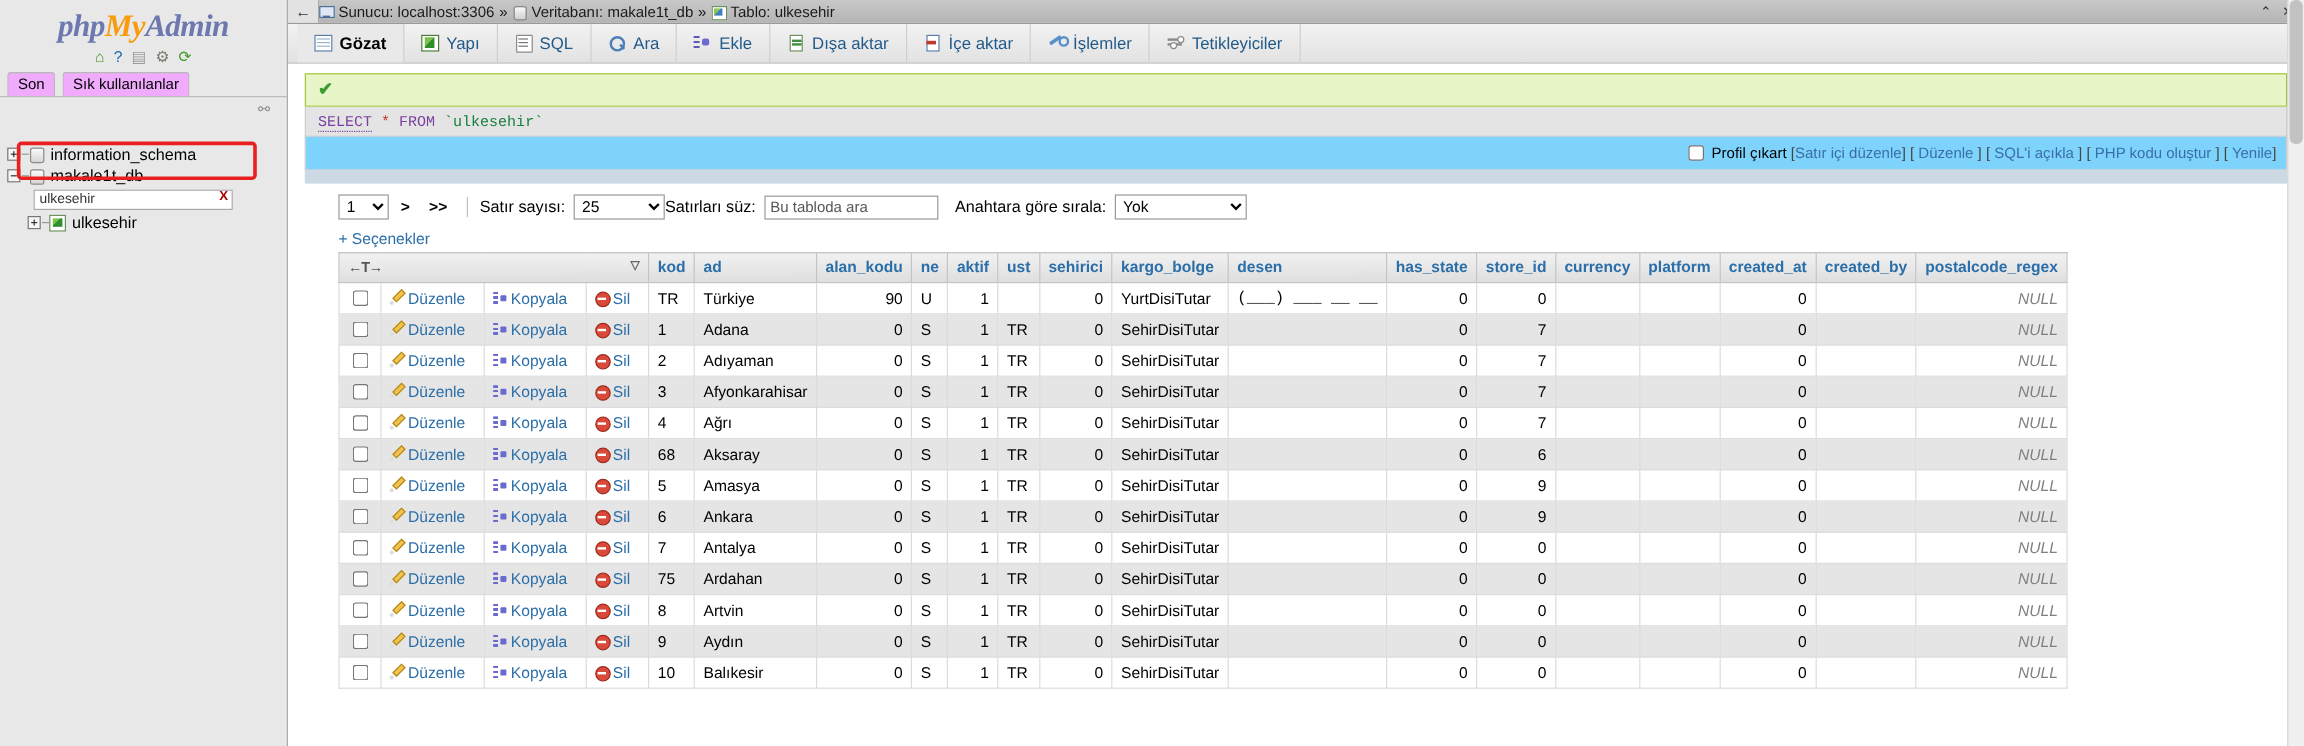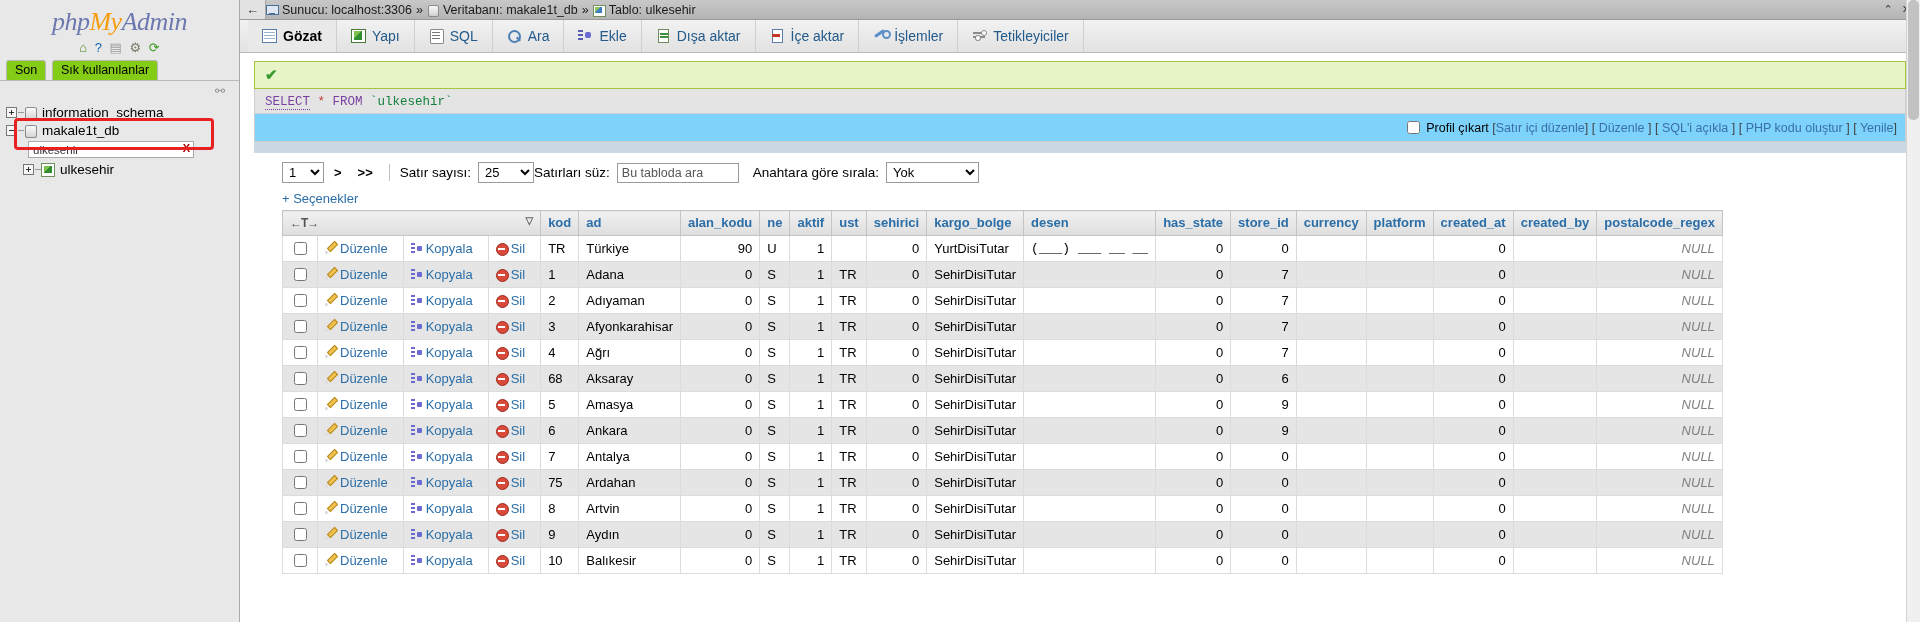--- a/index.html
+++ b/index.html
@@ -20,21 +20,21 @@
     background: #e8e8e8;
     border-right: 1px solid #aaa;
     position: relative;
     flex: 0 0 240px;
   }
   .pma-logo {
     text-align: center;
     padding: 7px 0 2px 0;
     font-family: "Liberation Serif", serif;
     font-style: italic;
-    font-weight: normal;
+    font-weight: bold;
     font-size: 26px;
     letter-spacing: -0.5px;
   }
   .pma-logo .php { color: #6c78af; }
   .pma-logo .my { color: #f89c0e; }
   .pma-logo .admin { color: #6c78af; }
   .logo-icons {
     text-align: center;
     padding: 1px 0 4px 0;
     line-height: 1;
@@ -51,39 +51,39 @@
   .ic-gear { color: #7a7a6a; }
   .ic-refresh { color: #3f9b28; }
 
   .tabs-small {
     padding: 2px 0 0 6px;
   }
   .tab-sm {
     display: inline-block;
     border: 1px solid #b8b8b8;
     border-bottom: none;
-    background: #84cc16;
+    background: #f0abfc;
     padding: 2px 8px 3px 8px;
     font-size: 12.5px;
     color: #000;
     border-radius: 3px 3px 0 0;
     margin-right: 2px;
     cursor: pointer;
   }
   .sidebar-divider {
     border-top: 1px solid #bbb;
     margin: 0 0 0 0;
   }
   .link-row {
     text-align: right;
     padding: 2px 14px 1px 0;
   }
   .chain-icon { color: #8a8a8a; font-size: 12px; }
 
-  .db-tree { padding: 4px 0 0 6px; font-size: 13.5px; }
+  .db-tree { padding: 4px 0 0 6px; font-size: 13.5px; margin-top: 16px; }
   .tree-row {
     display: flex;
     align-items: center;
     height: 18px;
     white-space: nowrap;
   }
   .exp-box {
     width: 11px; height: 11px;
     border: 1px solid #777;
     background: #f6f6f6;
@@ -389,21 +389,21 @@
     cursor: pointer;
   }
   .vsep {
     display: inline-block;
     width: 1px; height: 17px;
     background: #c0c0c0;
     margin: 0 10px;
   }
   .ctl-label { margin-right: 7px; }
   .filter-input {
-    width: 122px; height: 20px;
+    width: 145px; height: 20px;
     border: 1px solid #9a9a9a;
     font-size: 12.5px;
     padding: 0 4px;
     font-family: "Liberation Sans", sans-serif;
   }
   .filter-input::placeholder { color: #555; }
 
   .options-link {
     padding: 2px 0 4px 42px;
     font-size: 13px;
@@ -648,27 +648,27 @@
       <div class="blue-strip"></div>
 
       <div class="controls">
         <select class="ctl-select" style="width:42px">
           <option>1</option>
         </select>
         <span class="page-nav">&gt;</span>
         <span class="page-nav">&gt;&gt;</span>
         <span class="vsep"></span>
         <span class="ctl-label">Satır sayısı:</span>
-        <select class="ctl-select" style="width:56px">
+        <select class="ctl-select" style="width:76px">
           <option>25</option>
         </select>
         <span class="ctl-label" style="">Satırları süz:</span>
         <input class="filter-input" type="text" placeholder="Bu tabloda ara" style="">
         <span class="ctl-label" style="margin-left:14px">Anahtara göre sırala:</span>
-        <select class="ctl-select" style="width:93px">
+        <select class="ctl-select" style="width:110px">
           <option>Yok</option>
         </select>
       </div>
 
       <div class="options-link">+ Seçenekler</div>
 
       <div class="results-wrap">
         <table class="results">
           <thead>
             <tr>

